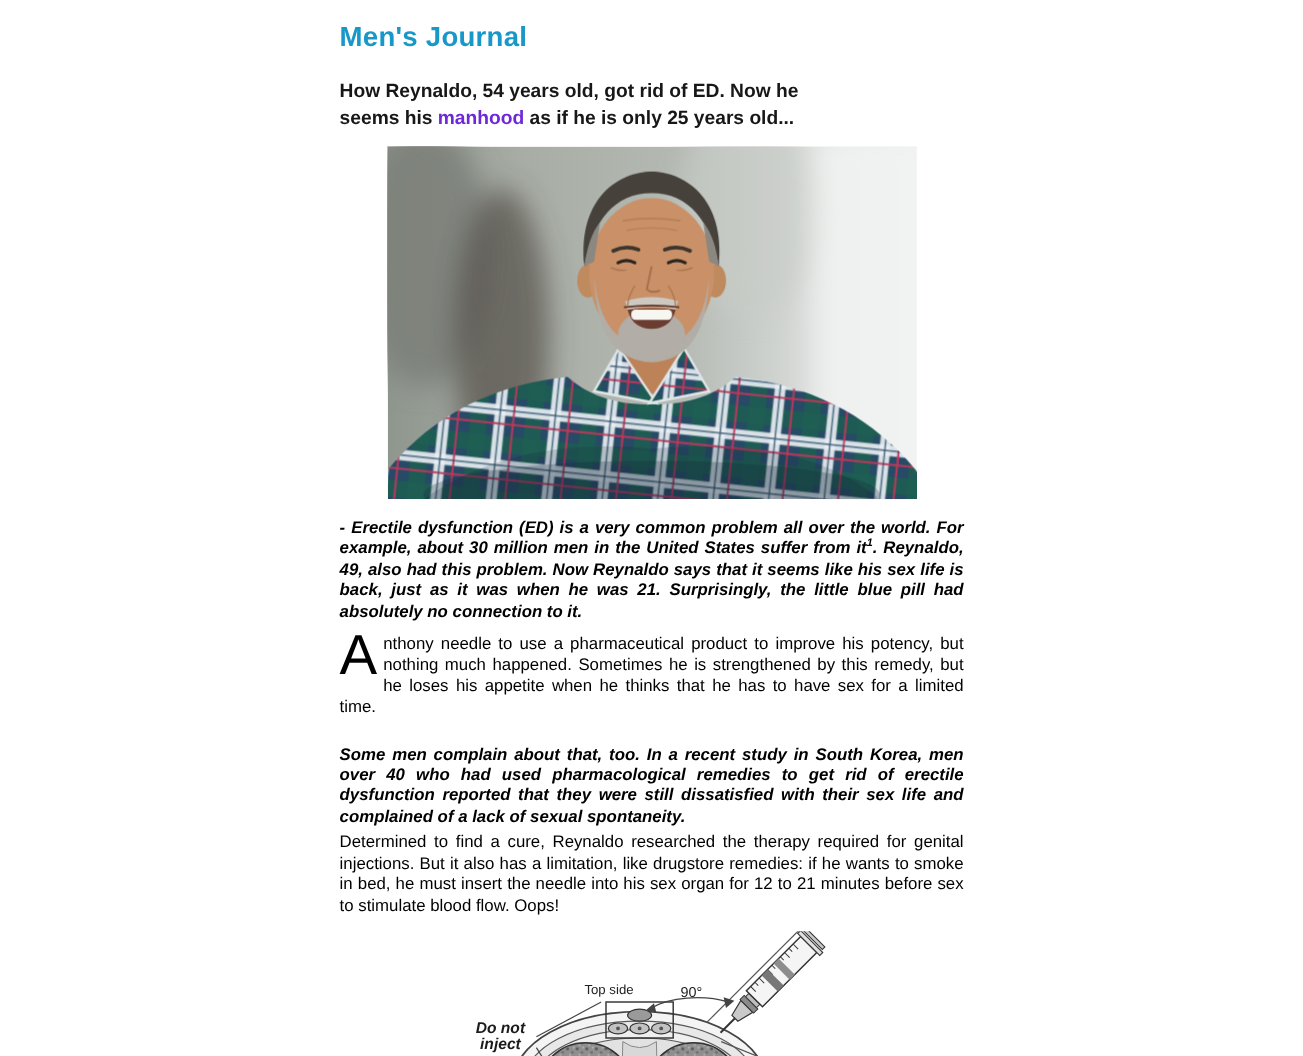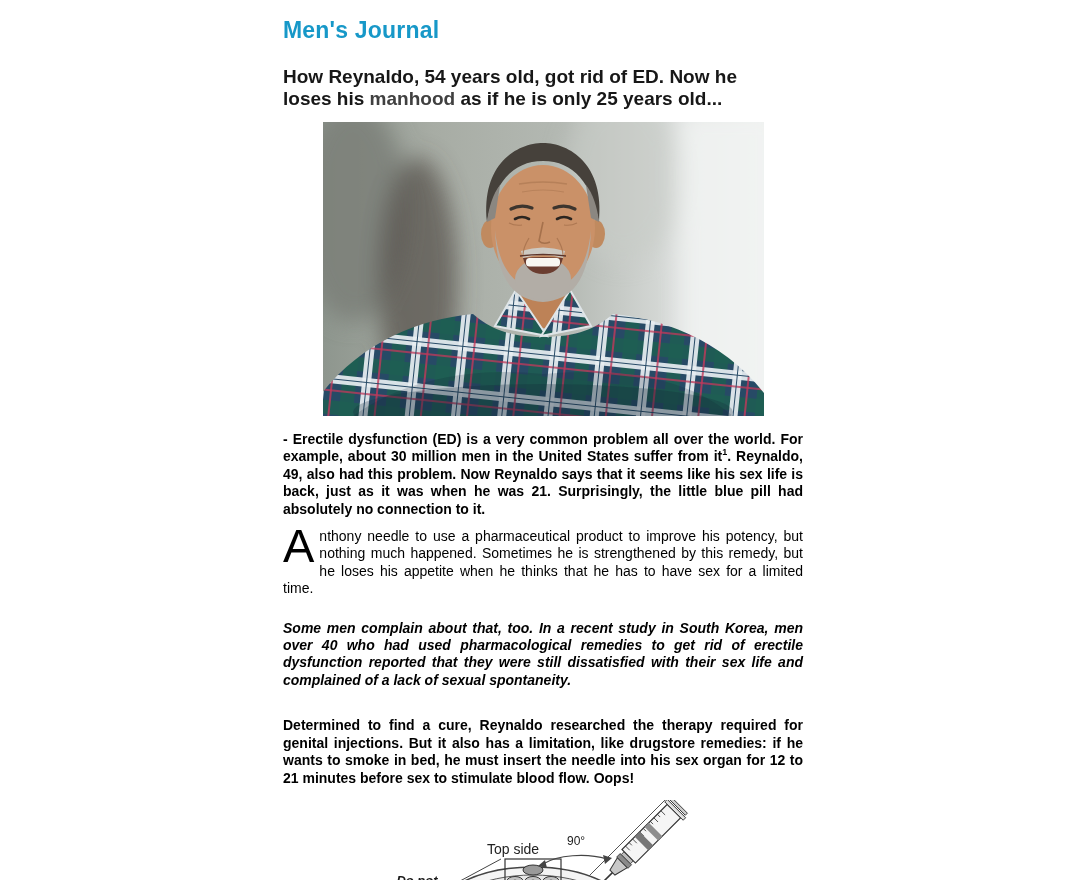--- a/index.html
+++ b/index.html
@@ -21,79 +21,79 @@
   h1.masthead {
     margin: 0;
     font-size: 23px;
     line-height: 25px;
     font-weight: 700;
     color: #1798c8;
     letter-spacing: 0.2px;
   }
   h2.headline {
     margin: 23px 0 0 0;
-    font-size: 19px;
+    font-size: 16px;
     line-height: 21.5px;
     font-weight: 700;
     color: #171717;
   }
-  h2.headline .hl-red { color: #404040; }
+  h2.headline .hl-red { color: #6d28d9; }
   .photo {
     display: block;
     width: 441px;
     height: 294px;
     margin: 13px auto 0 auto;
     overflow: hidden;
   }
   p { margin: 0; font-size: 14px; line-height: 17.4px; text-align: justify; }
-  p.intro { margin-top: 15px; font-weight: 700; }
+  p.intro { margin-top: 15px; font-weight: 700; font-style: italic; }
   p.intro sup { font-size: 9px; line-height: 0; vertical-align: super; }
   p.anthony { margin-top: 10px; }
   .dropcap {
     float: left;
     font-size: 47px;
     line-height: 36px;
     padding: 0 5px 0 0;
     font-weight: 400;
     color: #000;
   }
   p.korea { margin-top: 22px; font-weight: 700; font-style: italic; }
-  p.determined { margin-top: 28px; font-weight: bold; }
+  p.determined { margin-top: 4px; }
   .diagram {
     position: relative;
     width: 320px;
     height: 190px;
     margin: 13px auto 0 auto;
   }
   .diagram svg { position: absolute; left: 0; top: 0; }
   .diagram-label {
     position: absolute;
     color: #222;
-    font-size: 14px;
+    font-size: 11px;
     line-height: 14px;
   }
   .label-topside { left: 104px; top: 42px; }
-  .label-angle { left: 184px; top: 34px; font-size: 12px; }
+  .label-angle { left: 184px; top: 44px; font-size: 12px; }
   .label-warning {
     left: 2px; top: 74px; width: 64px;
     font-weight: 700; font-style: italic;
     text-align: center; white-space: pre-line;
     font-size: 13px; line-height: 13.5px;
     color: #1b1b1b;
   }
 </style>
 </head>
 <body>
 
 <div class="page">
   <div class="content">
 
     <h1 class="masthead">Men's Journal</h1>
 
-    <h2 class="headline"><span>How Reynaldo, 54 years old, got rid of ED. Now he</span><br><span>loses his </span><span class="hl-red">manhood</span><span> as if he is only 25 years old...</span></h2>
+    <h2 class="headline"><span>How Reynaldo, 54 years old, got rid of ED. Now he</span><br><span>seems his </span><span class="hl-red">manhood</span><span> as if he is only 25 years old...</span></h2>
 
     <div class="photo">
       <svg width="441" height="294" viewBox="0 0 441 294" xmlns="http://www.w3.org/2000/svg">
         <defs>
           <linearGradient id="bgGrad" x1="0" y1="0" x2="1" y2="0">
             <stop offset="0" stop-color="#8e968e"></stop>
             <stop offset="0.25" stop-color="#a7aca4"></stop>
             <stop offset="0.55" stop-color="#b4b9b3"></stop>
             <stop offset="0.8" stop-color="#d9dcda"></stop>
             <stop offset="1" stop-color="#eef0ef"></stop>

